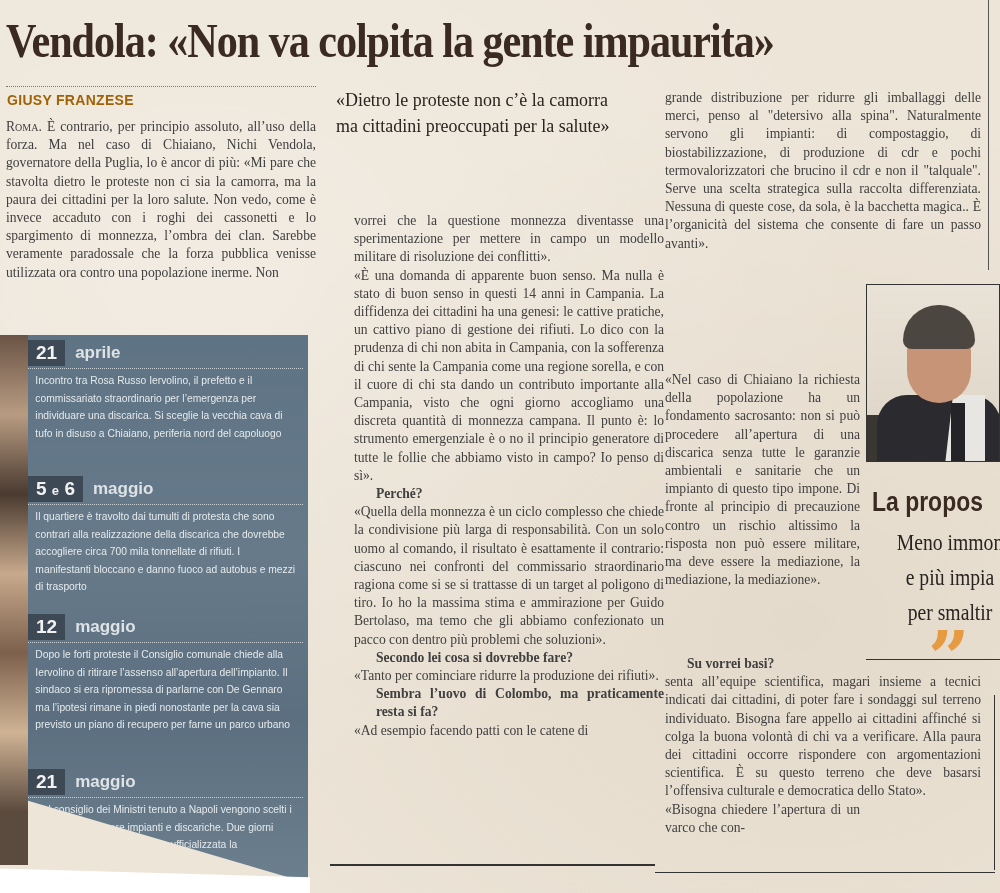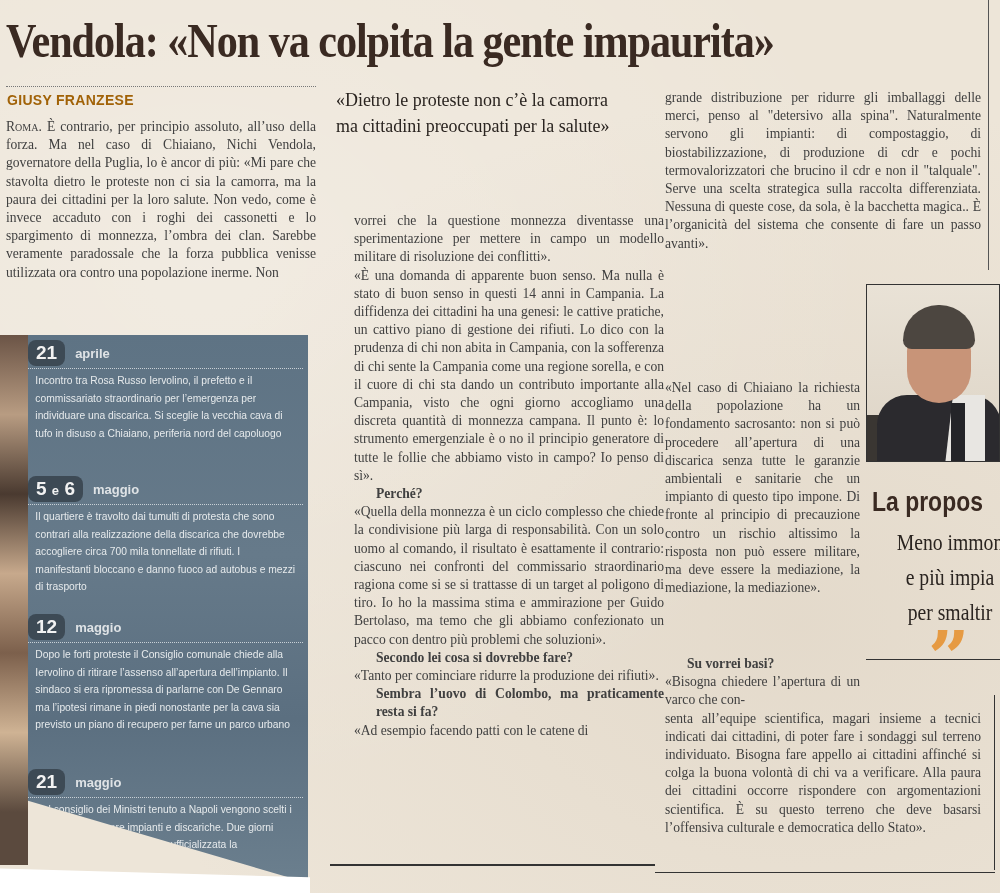--- a/index.html
+++ b/index.html
@@ -49,21 +49,21 @@
     hyphens: manual;
     color: #404040;
     font-family: "Liberation Serif", serif;
   }
   .col-text p { text-indent: 0; }
   .smallcaps { font-variant: small-caps; }
   .q { font-weight: bold; padding-left: 22px; }
   #col1 { left: 6px; top: 118px; width: 310px; }
   #col2 { left: 354px; top: 212px; width: 310px; }
   #col3 { left: 665px; top: 89px; width: 316px; }
-  #col3b { left: 665px; top: 371px; width: 195px; margin-top: 8px; }
+  #col3b { left: 665px; top: 371px; width: 195px; }
   #col3c { left: 665px; top: 655px; width: 316px; }
 
   .subhead {
     position: absolute; left: 336px; top: 87px; width: 312px;
     font-family: "Liberation Serif", serif;
     font-size: 19.5px; line-height: 26px;
     color: #2a2420;
     transform: scaleX(0.92); transform-origin: left top;
     white-space: nowrap;
   }
@@ -77,26 +77,26 @@
   .timeline {
     position: absolute; left: 28px; top: 335px; width: 280px; height: 548px;
     background: linear-gradient(180deg, #5e7384 0%, #667a8a 40%, #5b6f80 70%, #6b7f8e 100%);
     clip-path: polygon(0 0, 100% 0, 100% 100%, 0 85%);
   }
   .tl-entry { position: absolute; left: 0; width: 280px; }
   .tl-head { height: 24px; display: flex; align-items: center; }
   .tl-num {
     background: #3d4a55; color: #f2f2f2;
     font-family: "Liberation Sans", sans-serif; font-weight: bold;
-    font-size: 19px; padding: 0 8px; height: 26px; line-height: 26px; border-radius: 8px;
+    font-size: 19px; padding: 0 8px; height: 26px; line-height: 26px;
   }
   .tl-num .e { font-size: 13px; }
   .tl-month {
     color: #dfe3e6; font-family: "Liberation Sans", sans-serif; font-weight: bold;
-    font-size: 13px; margin-left: 10px;
+    font-size: 17px; margin-left: 10px;
   }
   .tl-dots { border-top: 1px dotted #c8d0d6; margin-top: 3px; width: 275px; }
   .tl-body {
     color: #e6eaec; font-family: "Liberation Sans", sans-serif;
     font-size: 11.2px; line-height: 17.5px; padding: 3px 8px 0 8px;
     transform: scaleX(0.92); transform-origin: left top; width: 300px;
   }
   .paper-fold {
     position: absolute; left: 0; top: 858px; width: 310px; height: 35px;
     background: #ffffff;
@@ -205,22 +205,22 @@
 <div class="col-bottom-rule"></div>
 
 <div id="col3" class="col-text">
   <p>grande distribuzione per ridurre gli imballaggi delle merci, penso al "detersivo alla spina". Naturalmente servono gli impianti: di compostaggio, di biostabilizzazione, di produzione di cdr e pochi termovalorizzatori che brucino il cdr e non il "talquale". Serve una scelta strategica sulla raccolta differenziata. Nessuna di queste cose, da sola, è la bacchetta magica.. È l’organicità del sistema che consente di fare un passo avanti».</p>
 </div>
 <div id="col3b" class="col-text">
   <p>«Nel caso di Chiaiano la richiesta della popolazione ha un fondamento sacrosanto: non si può procedere all’apertura di una discarica senza tutte le garanzie ambientali e sanitarie che un impianto di questo tipo impone. Di fronte al principio di precauzione contro un rischio altissimo la risposta non può essere militare, ma deve essere la mediazione, la mediazione, la mediazione».</p>
 </div>
 <div id="col3c" class="col-text">
   <p class="q">Su vorrei basi?</p>
+  <p>senta all’equipe scientifica, magari insieme a tecnici indicati dai cittadini, di poter fare i sondaggi sul terreno individuato. Bisogna fare appello ai cittadini affinché si colga la buona volontà di chi va a verificare. Alla paura dei cittadini occorre rispondere con argomentazioni scientifica. È su questo terreno che deve basarsi l’offensiva culturale e democratica dello Stato».</p>
   <p style="width:195px">«Bisogna chiedere l’apertura di un varco che con-</p>
-  <p>senta all’equipe scientifica, magari insieme a tecnici indicati dai cittadini, di poter fare i sondaggi sul terreno individuato. Bisogna fare appello ai cittadini affinché si colga la buona volontà di chi va a verificare. Alla paura dei cittadini occorre rispondere con argomentazioni scientifica. È su questo terreno che deve basarsi l’offensiva culturale e democratica dello Stato».</p>
 </div>
 
 <div class="portrait">
   <div class="otherperson"></div>
   <div class="suit"></div>
   <div class="shirt"></div>
   <div class="tie"></div>
   <div class="face"></div>
   <div class="hair"></div>
 </div>

